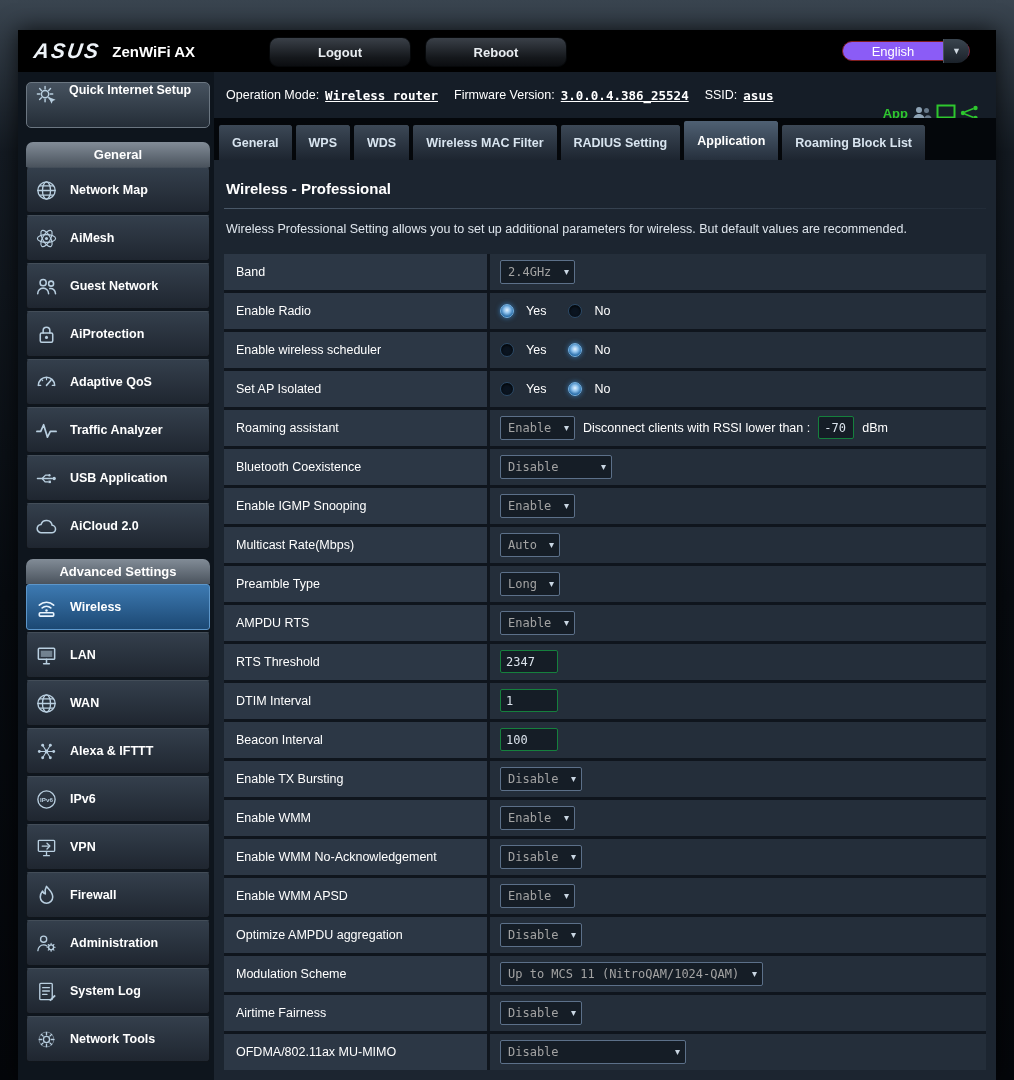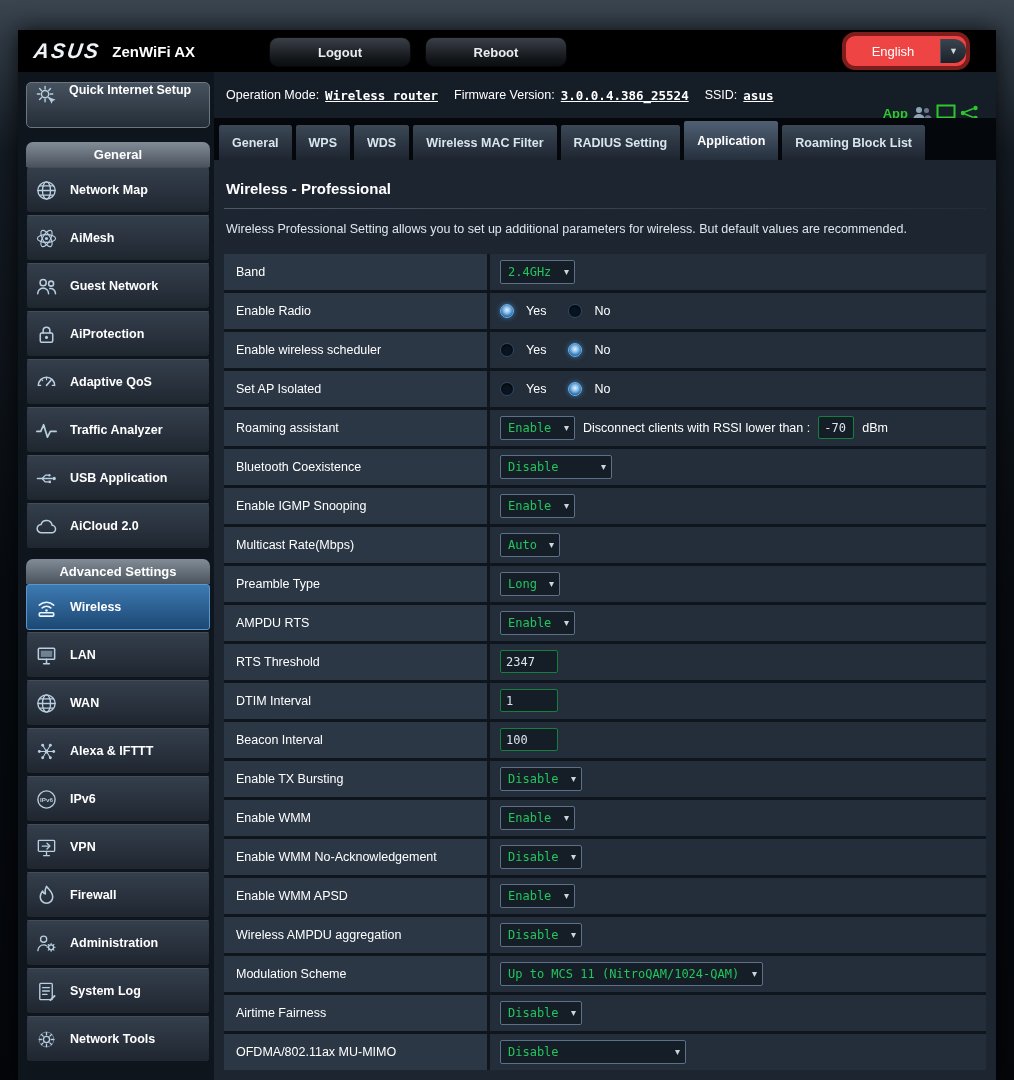--- a/index.html
+++ b/index.html
@@ -13,22 +13,22 @@
   
   .topbar { height:42px; background:#000; display:flex; align-items:center; }
   .brand { margin-left:16px; color:#eef3f8; font-weight:900; font-style:italic;
     font-size:21px; letter-spacing:2px; transform:skewX(-8deg); }
   .product { margin-left:12px; color:#fff; font-weight:bold; font-size:15px; }
   .top-btn { width:142px; height:30px; margin-top:2px; border:1px solid #06080a;
     border-radius:9px; background:linear-gradient(#3a4048,#15181c 70%,#0b0d10);
     color:#e9edf1; font-weight:bold; font-size:13px; font-family:inherit; cursor:pointer; }
   .top-btn.first { margin-left:74px; }
   .top-btn + .top-btn { margin-left:14px; }
-  .lang { margin-left:auto; margin-right:26px; width:128px; height:38px;
-    border:4px solid #7f1d1d; border-radius:13px; background:#ef4444;
+  .lang { margin-left:auto; margin-right:26px; width:128px; height:20px;
+    border:1px solid #7f1d1d; border-radius:13px; background:#8b5cf6;
     display:flex; align-items:center; color:#fff; font-size:13px; cursor:pointer; }
   .lang > span:first-child { flex:1; text-align:center; }
   .lang-arrow { width:26px; height:24px; border-left:1px solid #4a545e;
     display:flex; align-items:center; justify-content:center; font-size:9px;
     color:#cfd8e1; background:linear-gradient(#3a454f,#1a2129); border-radius:0 12px 12px 0; }
 
   .body { display:flex; height:calc(100% - 42px); }
 
   
   .sidebar { width:196px; padding:10px 4px 0 8px; flex:none; }
@@ -78,21 +78,21 @@
   .row { display:flex; height:36px; margin-bottom:3px; }
   .cell-label { width:266px; flex:none; background:#2c3745; color:#fff; font-size:12.5px;
     display:flex; align-items:center; padding:0 12px; border-right:3px solid #10161e; }
   .cell-value { flex:1; background:#242e3a; display:flex; align-items:center;
     padding:0 10px; gap:8px; color:#fff; font-size:12.5px; }
 
   .sel { position:relative; display:inline-block; }
   .sel::after { content:"▾"; position:absolute; right:6px; top:50%; transform:translateY(-52%);
     font-size:10px; color:#c9d6e2; pointer-events:none; }
   select { appearance:none; -webkit-appearance:none; font-family:"DejaVu Sans Mono", monospace;
-    font-size:12px; color:#22c55e; background:#151d26; border:1px solid #5c7089;
+    font-size:12px; color:#a3a3a3; background:#151d26; border:1px solid #5c7089;
     height:24px; padding:2px 22px 2px 7px; border-radius:2px; cursor:pointer; }
   input.txt { font-family:"DejaVu Sans Mono", monospace; font-size:12px; color:#dbe3ec;
     background:#151d26; border:1px solid #15803d; height:23px; width:58px;
     padding:0 5px; border-radius:2px; }
   input.txt.small { width:36px; }
   .row-text { white-space:nowrap; }
 
   .radio-group { display:inline-flex; align-items:center; gap:12px; margin-right:14px; cursor:pointer; }
   .radio-dot { width:14px; height:14px; border-radius:50%; background:#0a1420;
     border:1px solid #2c4a67; box-shadow:inset 0 1px 3px #000; flex:none; }
@@ -488,21 +488,21 @@
                   <span class="sel"><select><option>Disable</option></select></span>
                 </div>
               </div>
               <div class="row">
                 <div class="cell-label">Enable WMM APSD</div>
                 <div class="cell-value">
                   <span class="sel"><select><option>Enable</option></select></span>
                 </div>
               </div>
               <div class="row">
-                <div class="cell-label">Wireless AMPDU aggregation</div>
+                <div class="cell-label">Optimize AMPDU aggregation</div>
                 <div class="cell-value">
                   <span class="sel"><select><option>Disable</option></select></span>
                 </div>
               </div>
               <div class="row">
                 <div class="cell-label">Modulation Scheme</div>
                 <div class="cell-value">
                   <span class="sel"><select><option>Up to MCS 11 (NitroQAM/1024-QAM)</option></select></span>
                 </div>
               </div>

